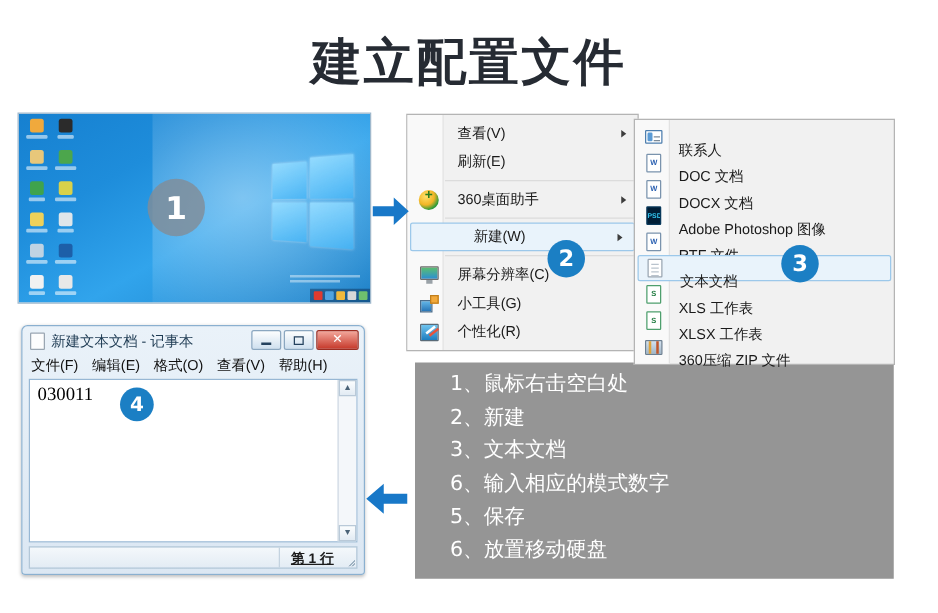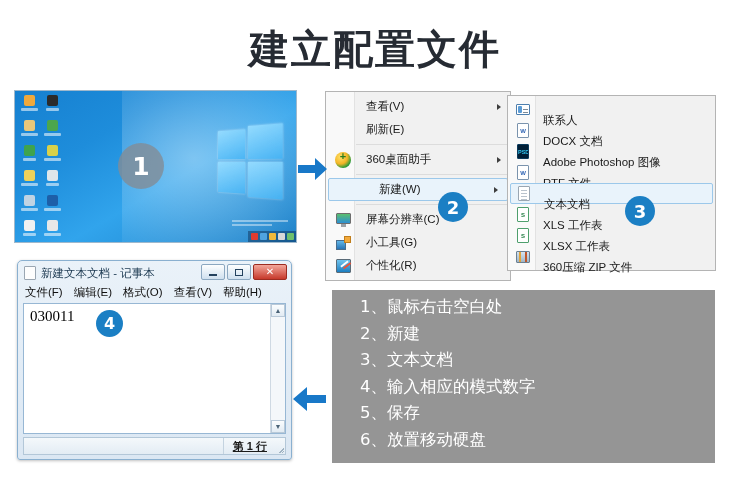--- a/index.html
+++ b/index.html
@@ -691,20 +691,26 @@
     <div class="sub-item">
       <div class="sub-ico">
         <div class="ico-contact">
             <i></i>
             <u></u>
           </div>
       </div>
       <div class="sub-label">联系人</div>
     </div>
 
+    <div class="sub-item">
+      <div class="sub-ico">
+        <div class="fico">W</div>
+      </div>
+      <div class="sub-label">DOC 文档</div>
+    </div>
 
     <div class="sub-item">
       <div class="sub-ico">
         <div class="fico">W</div>
       </div>
       <div class="sub-label">DOCX 文档</div>
     </div>
 
     <div class="sub-item">
       <div class="sub-ico">
@@ -751,21 +757,21 @@
     </div>
   </div>
 
   <div class="badge blue badge-3">3</div>
 
   <div class="gray-panel">
     <div class="steps">
       <div>1、鼠标右击空白处</div>
       <div>2、新建</div>
       <div>3、文本文档</div>
-      <div>4、输入相应的模式数字</div>
+      <div>6、输入相应的模式数字</div>
       <div>5、保存</div>
       <div>6、放置移动硬盘</div>
     </div>
   </div>
 
   <div class="notepad">
     <div class="np-titlebar">
       <div class="np-ico"></div>
       <div class="np-title">新建文本文档 - 记事本</div>
       <div class="np-btns">

